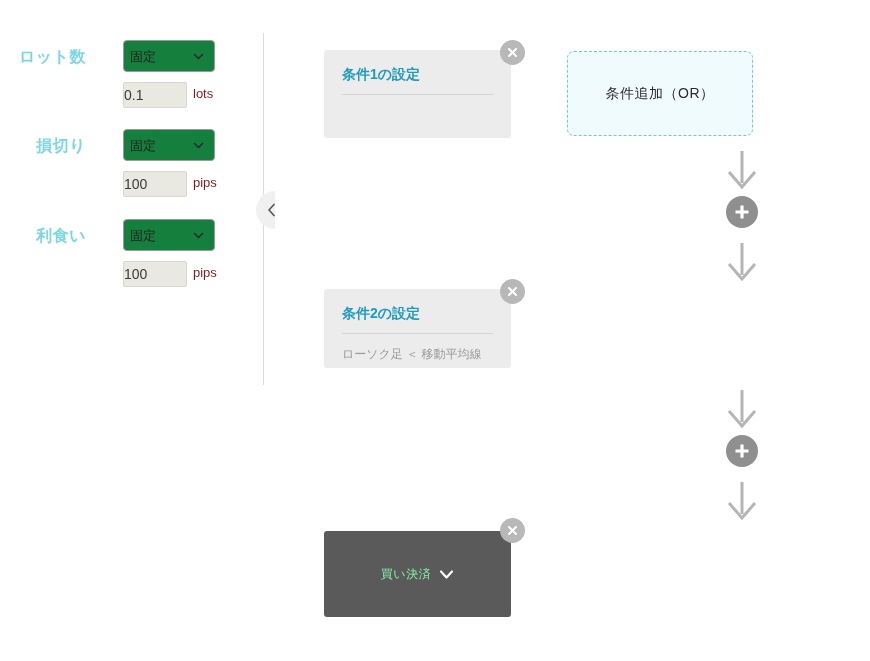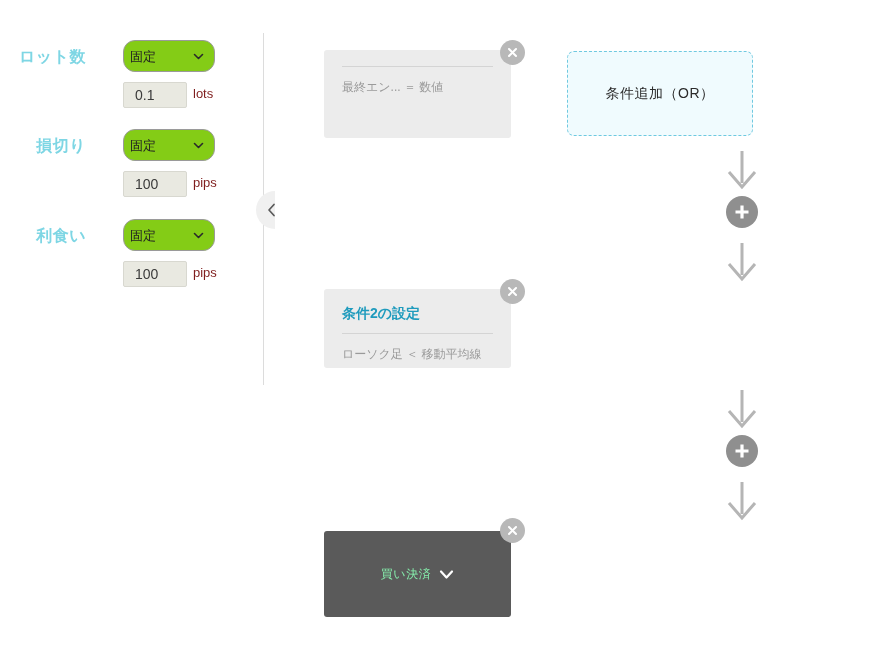--- a/index.html
+++ b/index.html
@@ -47,23 +47,23 @@
     white-space: nowrap;
     text-align: left;
   }
 
   .param-select {
     position: absolute;
     left: 123px;
     top: 0px;
     width: 92px;
     height: 32px;
-    background: #84cc16;
+    background: #15803d;
     border: 1px solid #9a9a9a;
-    border-radius: 12px;
+    border-radius: 4px;
     font-family: "Liberation Sans", "DejaVu Sans", sans-serif;
     font-size: 13px;
     color: #222222;
     padding: 0 6px;
     appearance: none;
     -webkit-appearance: none;
     -moz-appearance: none;
     cursor: pointer;
   }
   .select-wrap {
@@ -85,21 +85,21 @@
     left: 123px;
     top: 42px;
     width: 64px;
     height: 26px;
     background: #e9e9e1;
     border: 1px solid #d8d8d0;
     border-radius: 2px;
     font-family: "Liberation Sans", "DejaVu Sans", sans-serif;
     font-size: 14px;
     color: #3a3a3a;
-    padding: 0 11px;
+    padding: 0 0;
   }
   .param-unit {
     position: absolute;
     left: 193px;
     top: 46px;
     font-size: 13px;
     color: #7f1d1d;
   }
 
   
@@ -329,22 +329,22 @@
 <div class="collapse-handle"></div>
 <span class="collapse-chevron">
   <svg width="14" height="16" viewBox="0 0 14 16">
       <path d="M9 2.5 L4 8 L9 13.5" fill="none" stroke="#5a5a5a" stroke-width="1.7" stroke-linecap="round" stroke-linejoin="round"></path>
     </svg>
 </span>
 
 <div class="flow">
 
   <div class="node-card c1">
+    <div class="node-title">条件1の設定</div>
     <div class="node-rule-divider"></div>
-    <div class="node-body">最終エン... ＝ 数値</div>
   </div>
 
   <div class="connector n1">
     <span class="arrow-down a-top">
       <svg width="34" height="41" viewBox="0 0 34 41">
           <path d="M17 1 L17 33 M4 22 L17 37 L30 22" fill="none" stroke="#b5b5b5" stroke-width="3" stroke-linecap="butt" stroke-linejoin="miter"></path>
         </svg>
     </span>
     <span class="plus-circle">
       <svg width="18" height="18" viewBox="0 0 18 18">

